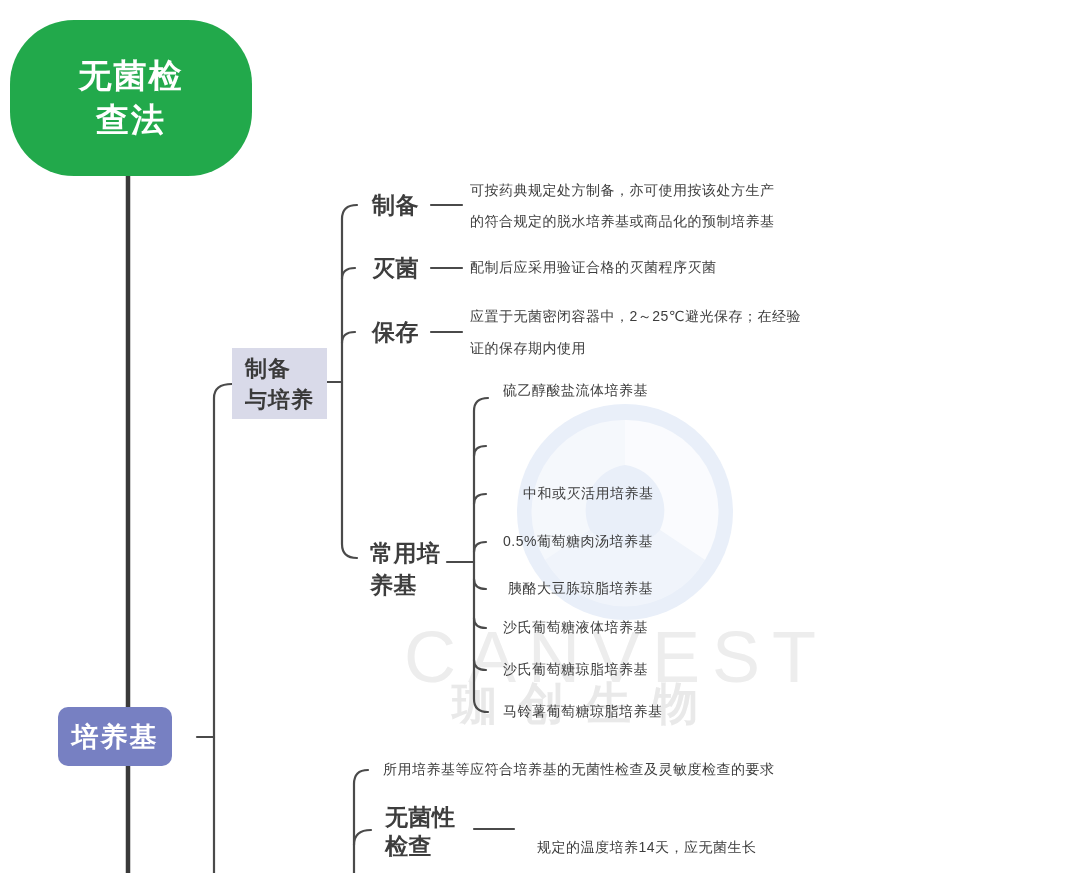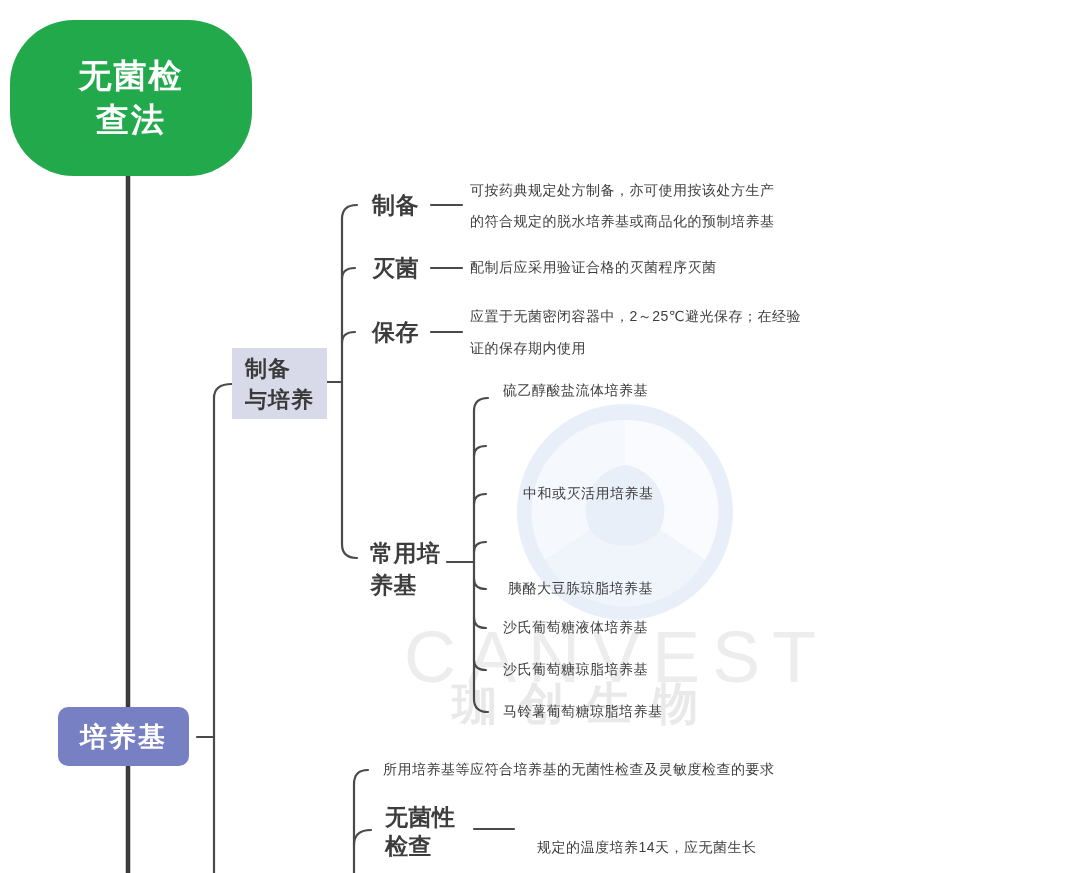--- a/index.html
+++ b/index.html
@@ -25,21 +25,21 @@
   }
   .lbl{font-weight:600;font-size:23px;}
   
   .node{position:absolute;display:flex;flex-direction:column;justify-content:center;z-index:2;box-sizing:border-box;}
   .root-node{
     left:10px;top:20px;width:242px;height:156px;border-radius:64px;background:#22A94B;
     color:#fff;font-size:33px;font-weight:700;line-height:1.32;align-items:center;text-align:center;
     letter-spacing:2px;
   }
   .peiyangji-node{
-    left:58px;top:707px;width:131px;height:59px;border-radius:10px;background:#7780C2;
+    left:58px;top:707px;width:114px;height:59px;border-radius:10px;background:#7780C2;
     color:#fff;font-size:27px;font-weight:700;align-items:center;letter-spacing:2px;
   }
   .zhibei-box{
     left:232px;top:348px;width:95px;height:71px;background:#D9DAE9;color:#3a3a3a;
     font-size:22px;font-weight:600;padding-left:13px;line-height:31px;letter-spacing:1px;
   }
 </style>
 </head>
 <body>
 
@@ -105,20 +105,21 @@
 
   <div class="txt lbl" style="left:372px;top:332px">保存</div>
   <div class="txt" style="left:470px;top:317px">应置于无菌密闭容器中，2～25℃避光保存；在经验</div>
   <div class="txt" style="left:470px;top:349px">证的保存期内使用</div>
 
   <div class="txt lbl" style="left:370px;top:553px">常用培</div>
   <div class="txt lbl" style="left:370px;top:585px">养基</div>
 
   <div class="txt" style="left:503px;top:391px">硫乙醇酸盐流体培养基</div>
   <div class="txt" style="left:523px;top:494px">中和或灭活用培养基</div>
+  <div class="txt" style="left:503px;top:542px">0.5%葡萄糖肉汤培养基</div>
   <div class="txt" style="left:508px;top:589px">胰酪大豆胨琼脂培养基</div>
   <div class="txt" style="left:503px;top:628px">沙氏葡萄糖液体培养基</div>
   <div class="txt" style="left:503px;top:670px">沙氏葡萄糖琼脂培养基</div>
   <div class="txt" style="left:503px;top:712px">马铃薯葡萄糖琼脂培养基</div>
 
   <div class="txt" style="left:383px;top:770px">所用培养基等应符合培养基的无菌性检查及灵敏度检查的要求</div>
   <div class="txt lbl" style="left:385px;top:817px">无菌性</div>
   <div class="txt lbl" style="left:385px;top:846px">检查</div>
   <div class="txt" style="left:537px;top:848px">规定的温度培养14天，应无菌生长</div>
 

